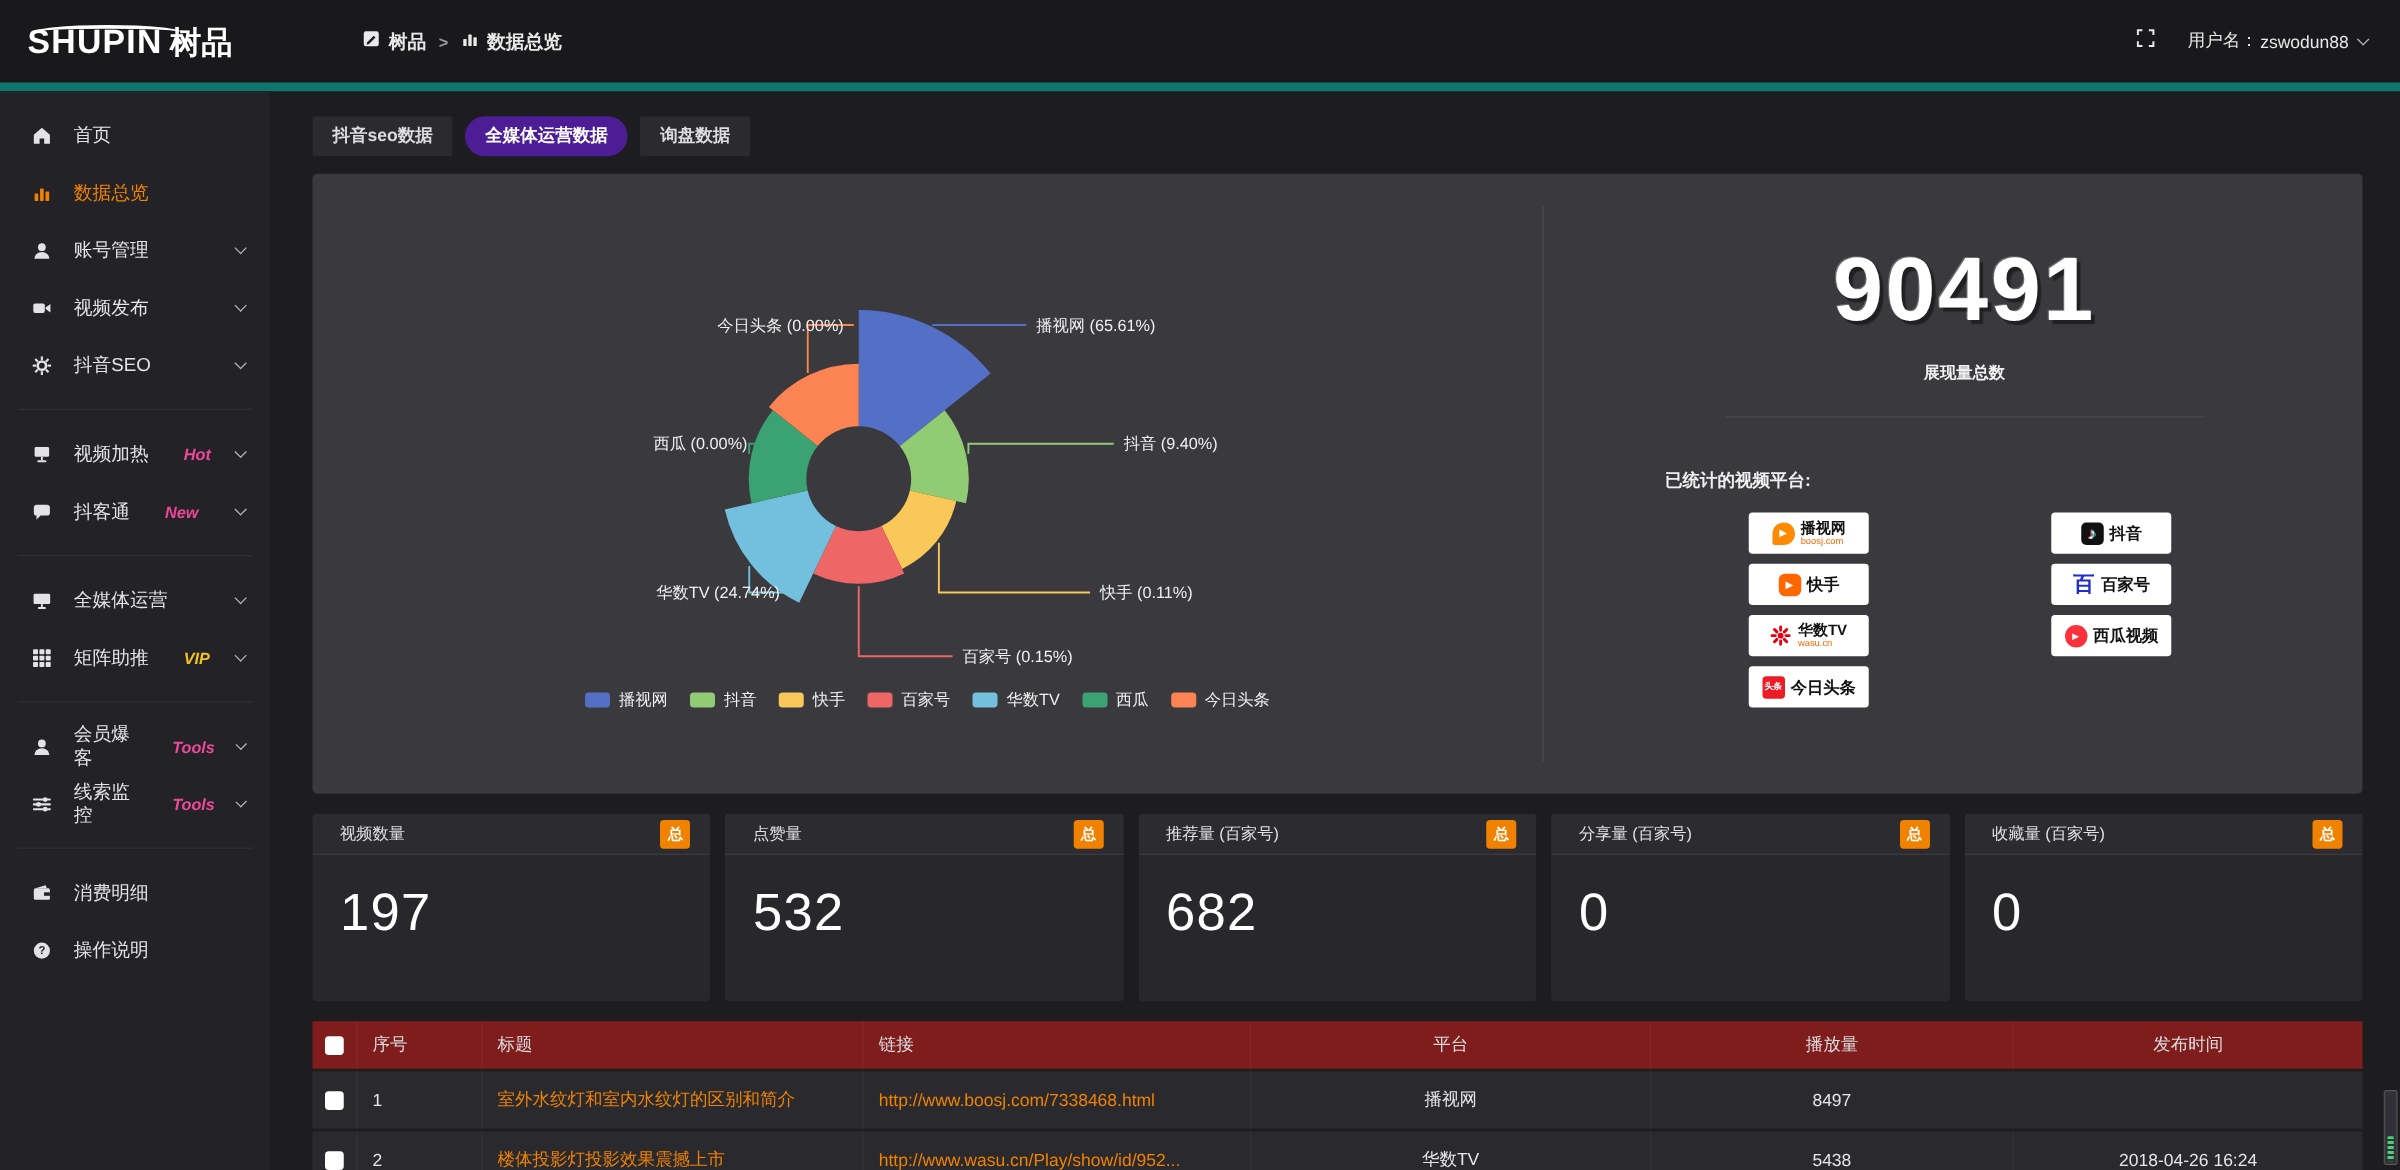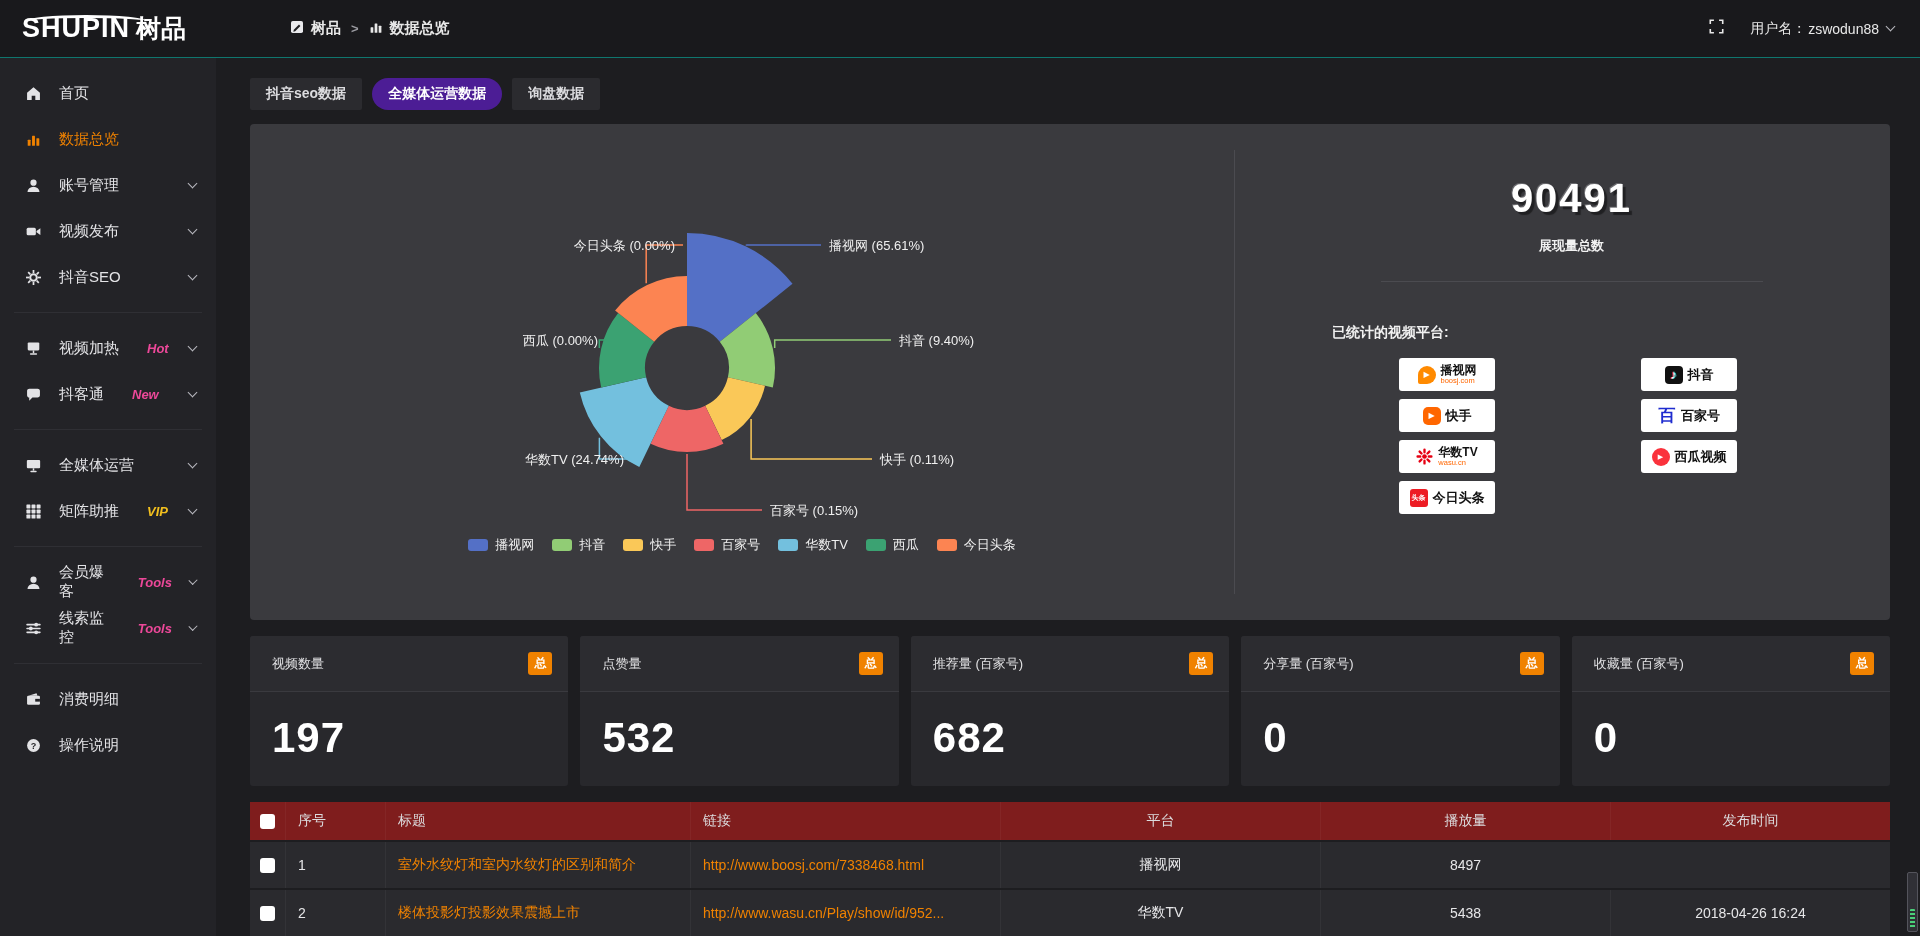--- a/index.html
+++ b/index.html
@@ -1,21 +1,21 @@
 <!DOCTYPE html>
 <html><head>
 <meta charset="utf-8">
 <style>
   * { margin:0; padding:0; box-sizing:border-box; }
   html,body { width:1920px; height:936px; overflow:hidden; background:#1d1d20;
     font-family:"Liberation Sans","DejaVu Sans",sans-serif; color:#e8e8e8; }
 
   
-  .topbar { height:58px; display:flex; align-items:center; background:#19191c;
-    border-bottom:1px solid #0f766e; padding-right:26px; }
+  .topbar { height:73px; display:flex; align-items:center; background:#19191c;
+    border-bottom:7px solid #0f766e; padding-right:26px; }
   .logo { width:250px; padding-left:22px; position:relative; display:flex; align-items:baseline; gap:6px; }
   .logo-arc { position:absolute; top:3px; left:26px; width:120px; height:12px;
     border-top:3px solid #fff; border-radius:50%; }
   .logo-en { font-size:27px; font-weight:900; letter-spacing:1px; color:#fff; }
   .logo-cn { font-size:25px; font-weight:900; color:#fff; }
   .crumbs { display:flex; align-items:center; gap:10px; margin-left:40px; font-size:15px; font-weight:bold; }
   .crumb { display:flex; align-items:center; gap:7px; cursor:pointer; }
   .crumb-sep { color:#9a9aa0; font-size:13px; font-weight:bold; }
   .top-right { margin-left:auto; display:flex; align-items:center; gap:26px; }
   .username { font-size:14px; color:#e8e8e8; display:flex; align-items:center; gap:8px; cursor:pointer; }
@@ -47,21 +47,21 @@
   .tab.active { background:#4c1d95; color:#fff;border-radius:16px; }
 
   
   .panel { background:#3a3a3e; border-radius:4px; height:496px; display:flex; }
   .chart-left { width:984px; flex:0 0 984px; position:relative; }
   .legend { position:absolute; left:0; right:0; top:412px; display:flex; justify-content:center; gap:18px; }
   .lg-item { display:flex; align-items:center; gap:7px; font-size:13px; color:#f0f0f0; cursor:pointer; }
   .lg-sw { width:20px; height:12px; border-radius:3px; }
   .vdiv { width:1px; background:#4b4b50; margin:26px 0; }
   .chart-right { flex:1; padding:0 46px 0 64px; }
-  .big-number { margin-top:52px; text-align:center; font-size:40px; font-weight:bold; color:#fff;
+  .big-number { margin-top:52px; text-align:center; font-size:72px; font-weight:bold; color:#fff;
     letter-spacing:2px; text-shadow:3px 3px 1px rgba(0,0,0,0.45), -1px -1px 0 #6a6a6e; }
   .big-label { margin-top:16px; text-align:center; font-size:13px; font-weight:bold; color:#f2f2f2; }
   .hr { height:1px; background:#4b4b50; margin:26px auto 0; width:382px; }
   .plat-title { margin:42px 0 0 33px; font-size:14px; font-weight:bold; color:#f0f0f0; }
   .pgrid { margin:16px 0 0 100px; display:grid; grid-template-columns:96px 96px;
     column-gap:146px; row-gap:8px; }
   .pbadge { width:96px; height:33px; background:#fff; border-radius:3px; display:flex;
     align-items:center; justify-content:center; gap:5px; padding:0 4px; }
   .plg { width:18px; height:18px; border-radius:4px; display:flex; align-items:center;
     justify-content:center; font-size:9px; color:#fff; font-weight:bold; flex:0 0 auto; }
@@ -72,26 +72,26 @@
   .plg-xigua { background:#fa323c; border-radius:50%; font-size:7px; }
   .plg-toutiao { background:#ed1c24; border-radius:3px; font-size:7px; line-height:1.1; }
   .pb-main { font-size:13px; font-weight:bold; color:#111; white-space:nowrap; }
   .pb-col { display:flex; flex-direction:column; line-height:1.1; }
   .pb-col b { font-size:12px; color:#111; white-space:nowrap; }
   .pb-col i { font-style:normal; font-size:7.5px; color:#f60; }
 
   
   .cards { display:flex; gap:12px; margin-top:16px; }
   .card { flex:1; height:150px; background:#28282c; border-radius:3px; overflow:hidden; }
-  .card-h { height:56px; background:#2c2c30; display:flex; align-items:center;
+  .card-h { height:33px; background:#2c2c30; display:flex; align-items:center;
     padding:0 16px 0 22px; border-bottom:1px solid #3a3a3f; }
   .card-t { font-size:13px; color:#e2e2e4; }
   .badge { margin-left:auto; background:#f08200; color:#fff; font-size:12px; font-weight:bold;
     padding:3px 6px; border-radius:3px; }
-  .card-v { display:block; padding:22px 0 0 22px; font-size:42px; color:#fff; letter-spacing:1px;font-weight:bold; }
+  .card-v { display:block; padding:22px 0 0 22px; font-size:42px; color:#fff; letter-spacing:1px; }
 
   
   .dtable { margin-top:16px; }
   .t-row { display:flex; align-items:stretch; background:#2a2a2e; margin-bottom:2px; }
   .t-head { background:#7f1d1d; }
   .t-cell { display:flex; align-items:center; font-size:14px; color:#e6e6e8;
     border-left:1px solid rgba(255,255,255,0.045); padding:0 12px; }
   .t-row .t-cell:first-child { border-left:none; }
   .t-head .t-cell { height:38px; color:#dcdcde; }
   .t-body .t-cell { height:46px; }

